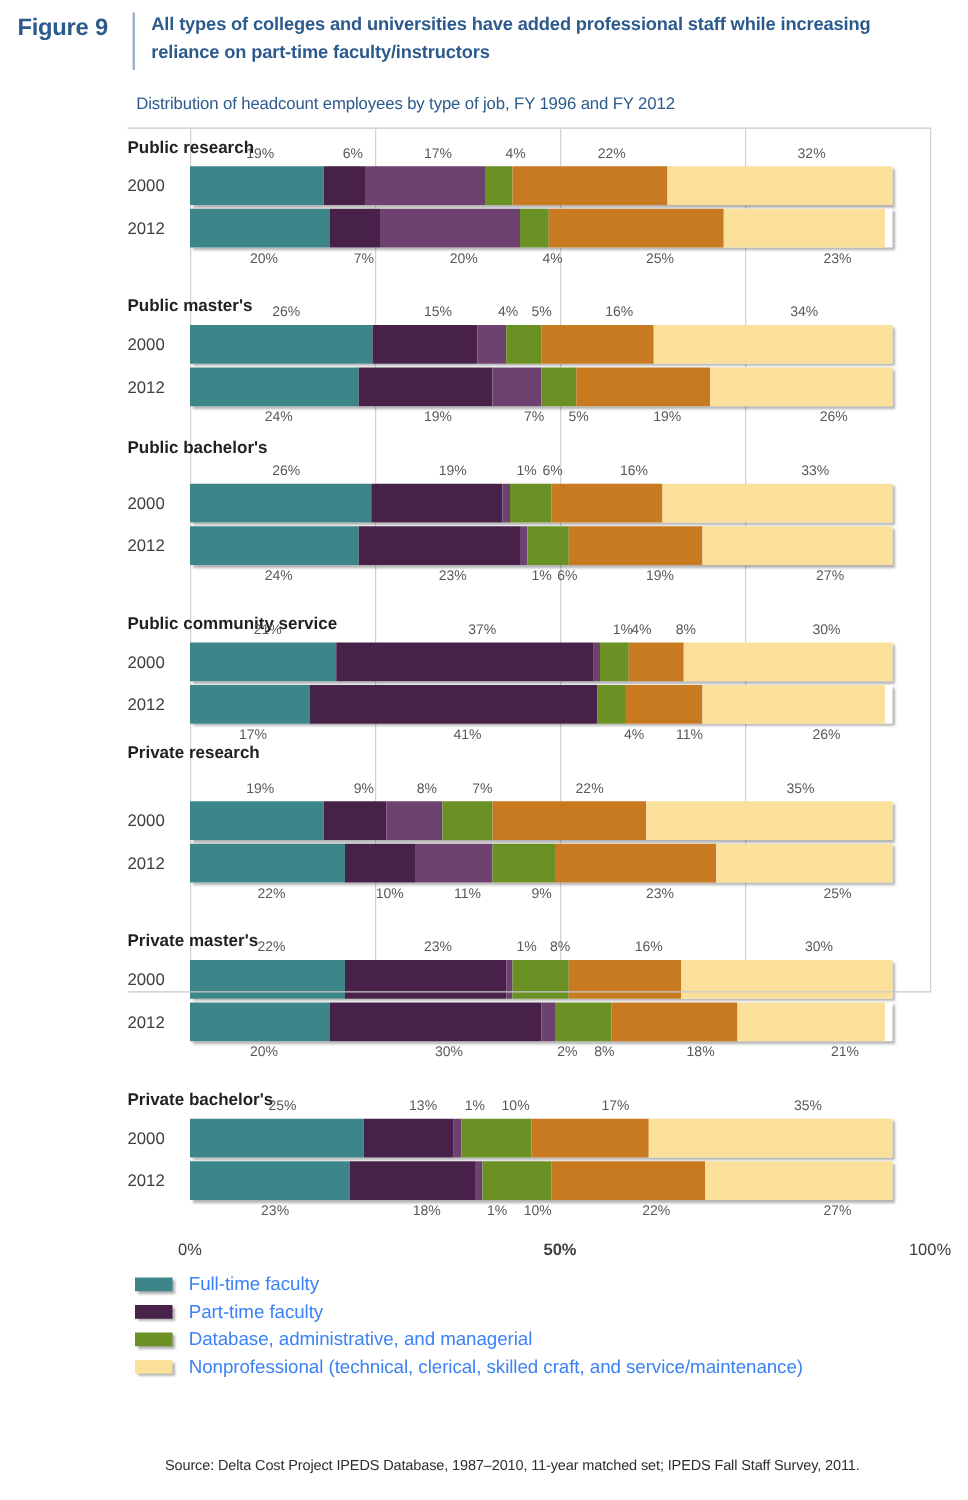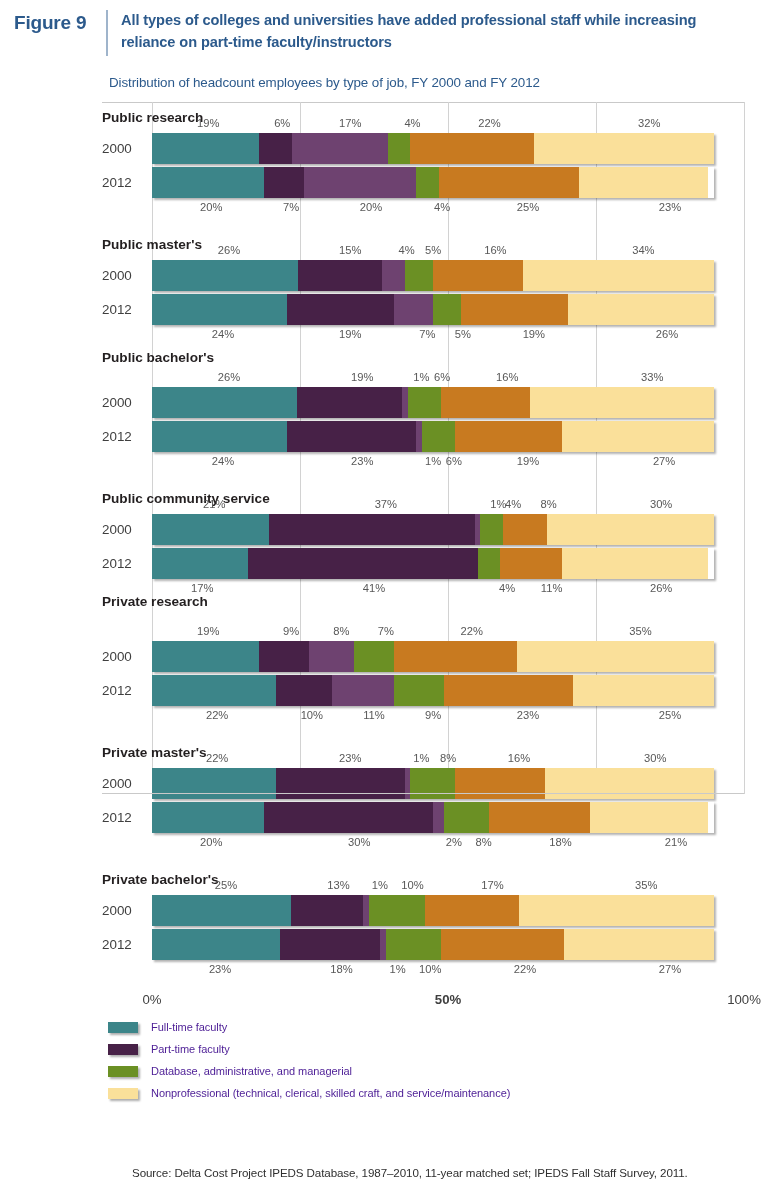--- a/index.html
+++ b/index.html
@@ -158,41 +158,41 @@
     align-items:center;
     height:22px;
   }
   .legend-swatch{
     width:30px;height:11px;
     margin-right:13px;
     flex:0 0 30px;
     box-shadow:2px 2px 2px rgba(0,0,0,0.32);
   }
   .legend-text{
-    font-size:11px;
-    color:#4c1d95;
+    font-size:15px;
+    color:#3b82f6;
     letter-spacing:-0.05px;
   }
   .source{
     position:absolute;
     left:132px;
     font-size:11.6px;
     color:#2f2f2f;
     letter-spacing:-0.1px;
   }
 </style>
 </head>
 <body>
 
 <div class="fig-header">
   <div class="fig-number">Figure 9</div>
   <div class="fig-rule"></div>
   <div class="fig-title">All types of colleges and universities have added professional staff while increasing reliance on part-time faculty/instructors</div>
 </div>
-<div class="fig-subtitle">Distribution of headcount employees by type of job, FY 2000 and FY 2012</div>
+<div class="fig-subtitle">Distribution of headcount employees by type of job, FY 1996 and FY 2012</div>
 
 <div class="chart-wrap" style="height: 692px;">
   <div class="axis-top-rule"></div>
   <div class="plot">
     <div class="gridlines" id="gridlines">
         <div class="gridline" style="left: 0%;"></div>
         <div class="gridline" style="left: 25%;"></div>
         <div class="gridline" style="left: 50%;"></div>
         <div class="gridline" style="left: 75%;"></div>
         <div class="gridline" style="left: 100%;"></div>

